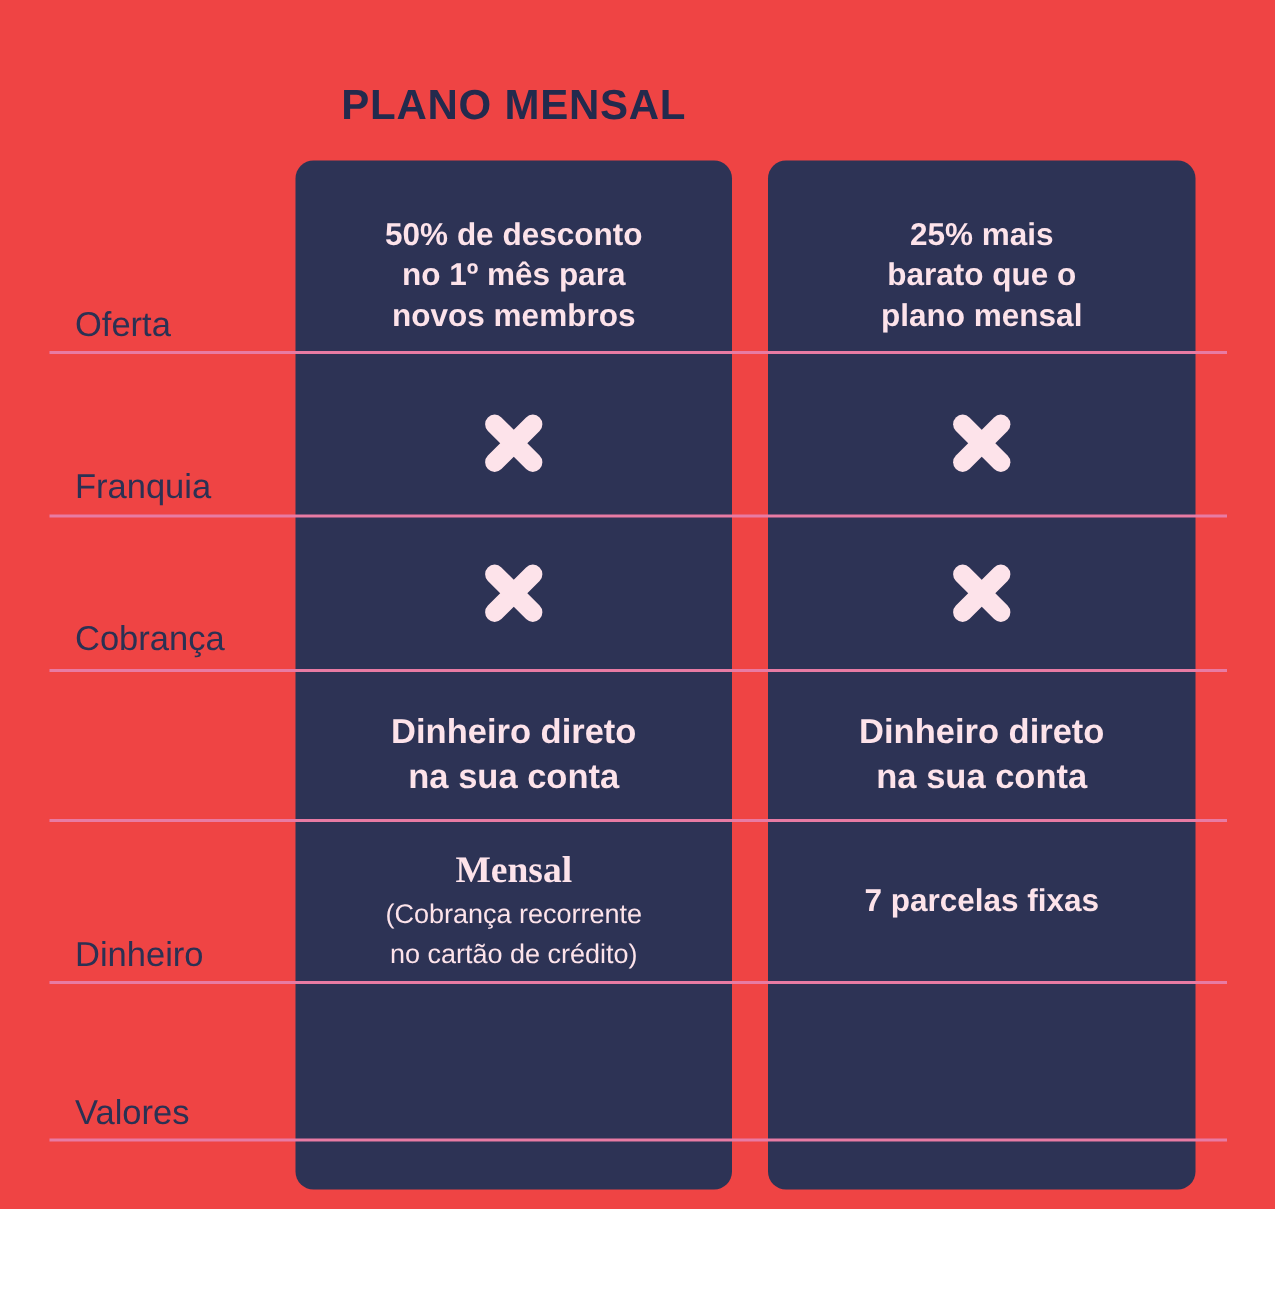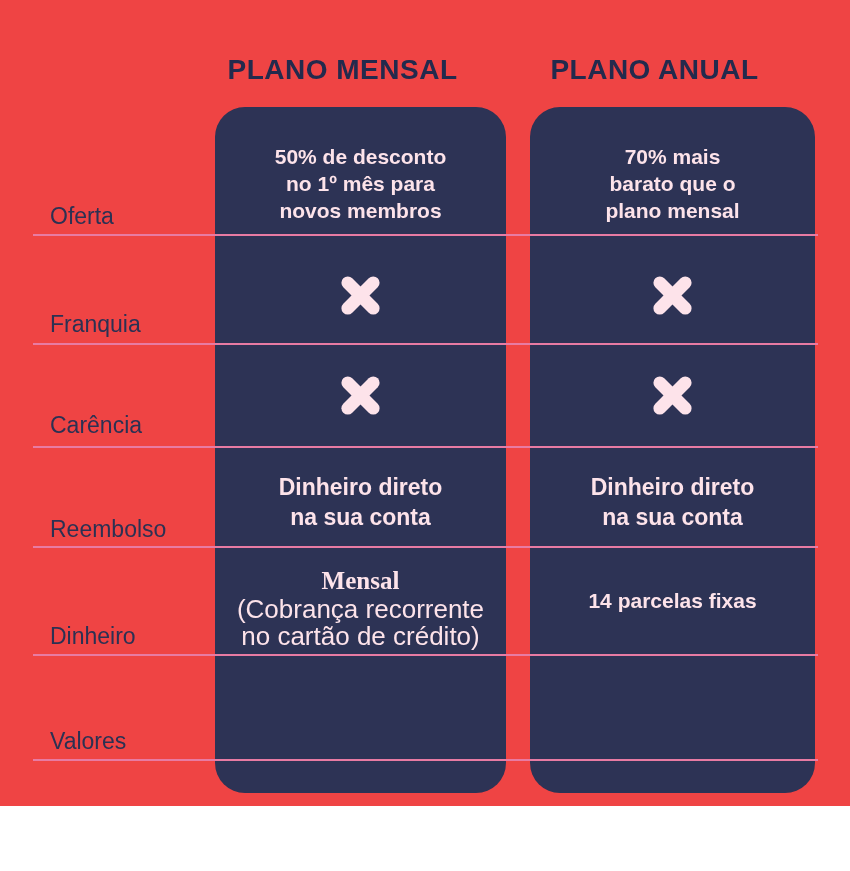--- a/index.html
+++ b/index.html
@@ -14,25 +14,24 @@
     background: #ef4444;
     overflow: hidden;
   }
 
   
   .plan-column {
     position: absolute;
     top: 107px;
     height: 686px;
     background: #2d3355;
-    border-radius: 30px;
+    border-radius: 12px;
     display: flex;
     flex-direction: column;
     z-index: 1;
-    margin-left: 18px;
   }
   .col-left  { left: 197px; width: 291px; }
   .col-right { left: 512px; width: 285px; }
 
   
   .plan-header {
     position: absolute;
     top: 52px;
     height: 36px;
     line-height: 36px;
@@ -94,34 +93,33 @@
     font-size: 23px;
     line-height: 30px;
   }
   .cell-title {
     font-size: 25px;
     font-weight: bold;
     line-height: 30px;
     font-family: Liberation Serif, serif;
   }
   .cell-sub {
-    font-size: 26px;
+    font-size: 18px;
     font-weight: normal;
     line-height: 27px;
     white-space: pre-line;
   }
   .x-icon { display: block; }
 </style>
 </head>
 <body>
 
 <div class="canvas">
 
   <div class="plan-header hdr-left">PLANO MENSAL</div>
-  <div class="plan-header hdr-right">PLANO ANUAL</div>
 
   <div class="plan-column col-left">
     <div class="cell row-oferta">
       <span class="cell-main">50% de desconto
 no 1º mês para
 novos membros</span>
     </div>
     <div class="cell row-franquia">
       <svg class="x-icon" width="47" height="47" viewBox="0 0 48 48">
         <line x1="11" y1="11" x2="37" y2="37" stroke="#fde3ea" stroke-width="13" stroke-linecap="round"></line>
@@ -140,52 +138,51 @@
     </div>
     <div class="cell row-pagamento">
       <span class="cell-title">Mensal</span>
       <span class="cell-sub">(Cobrança recorrente
 no cartão de crédito)</span>
     </div>
   </div>
 
   <div class="plan-column col-right">
     <div class="cell row-oferta">
-      <span class="cell-main">70% mais
+      <span class="cell-main">25% mais
 barato que o
 plano mensal</span>
     </div>
     <div class="cell row-franquia">
       <svg class="x-icon" width="47" height="47" viewBox="0 0 48 48">
         <line x1="11" y1="11" x2="37" y2="37" stroke="#fde3ea" stroke-width="13" stroke-linecap="round"></line>
         <line x1="37" y1="11" x2="11" y2="37" stroke="#fde3ea" stroke-width="13" stroke-linecap="round"></line>
       </svg>
     </div>
     <div class="cell row-carencia">
       <svg class="x-icon" width="47" height="47" viewBox="0 0 48 48">
         <line x1="11" y1="11" x2="37" y2="37" stroke="#fde3ea" stroke-width="13" stroke-linecap="round"></line>
         <line x1="37" y1="11" x2="11" y2="37" stroke="#fde3ea" stroke-width="13" stroke-linecap="round"></line>
       </svg>
     </div>
     <div class="cell row-reembolso">
       <span class="cell-main big">Dinheiro direto
 na sua conta</span>
     </div>
     <div class="cell row-valores">
-      <span class="cell-main">14 parcelas fixas</span>
+      <span class="cell-main">7 parcelas fixas</span>
     </div>
   </div>
 
   <div class="sep-line" style="top:234px"></div>
   <div class="sep-line" style="top:343px"></div>
   <div class="sep-line" style="top:446px"></div>
   <div class="sep-line" style="top:546px"></div>
   <div class="sep-line" style="top:654px"></div>
   <div class="sep-line" style="top:759px"></div>
 
   <div class="row-label" style="top:201px">Oferta</div>
   <div class="row-label" style="top:309px">Franquia</div>
-  <div class="row-label" style="top:410px">Carência</div>
-  <div class="row-label" style="top:514px">Reembolso</div>
+  <div class="row-label" style="top:410px">Cobrança</div>
   <div class="row-label" style="top:621px">Dinheiro</div>
   <div class="row-label" style="top:726px">Valores</div>
 
 </div>
 
 </body></html>

